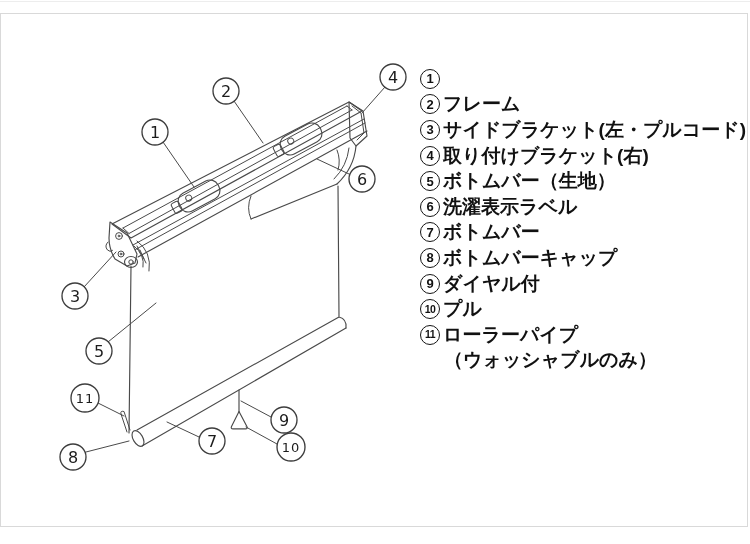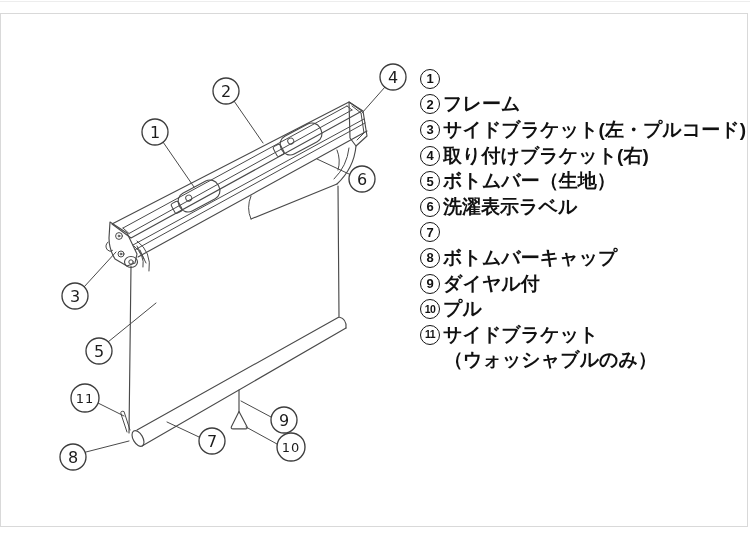--- a/index.html
+++ b/index.html
@@ -176,33 +176,34 @@
   <div class="lrow">
     <span class="lnum">5</span>
     <span>ボトムバー（生地）</span>
   </div>
   <div class="lrow">
     <span class="lnum">6</span>
     <span>洗濯表示ラベル</span>
   </div>
   <div class="lrow">
     <span class="lnum">7</span>
+    <span>ボトムバー</span>
   </div>
   <div class="lrow">
     <span class="lnum">8</span>
     <span>ボトムバーキャップ</span>
   </div>
   <div class="lrow">
     <span class="lnum">9</span>
     <span>ダイヤル付</span>
   </div>
   <div class="lrow">
     <span class="lnum w2">10</span>
     <span>プル</span>
   </div>
   <div class="lrow">
     <span class="lnum w2">11</span>
-    <span>サイドブラケット</span>
+    <span>ローラーパイプ</span>
   </div>
   <div class="lrow sub">
     <span>（ウォッシャブルのみ）</span>
   </div>
 </div>
 
 </body></html>

